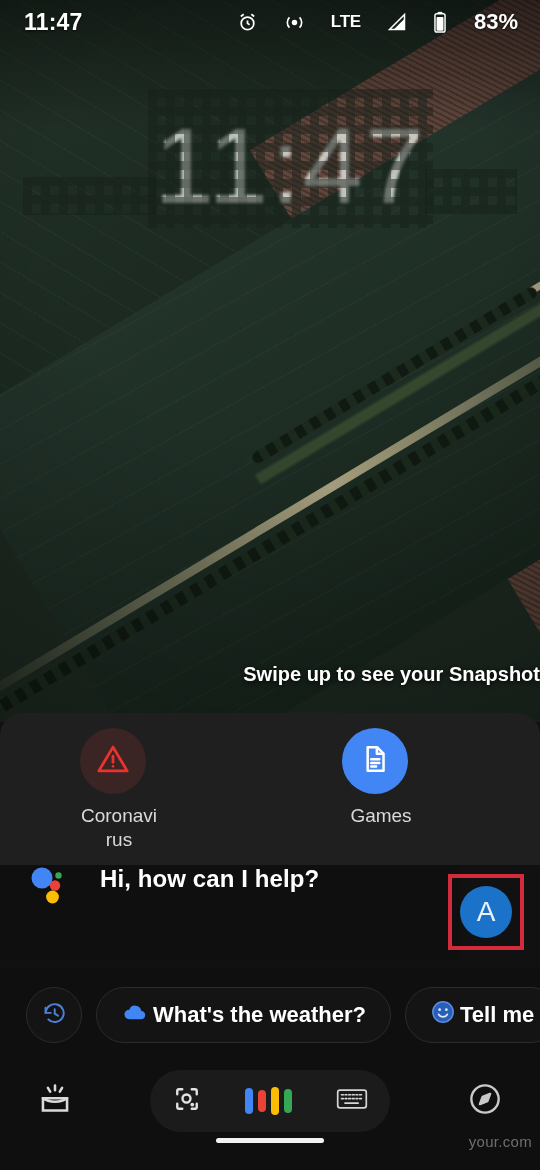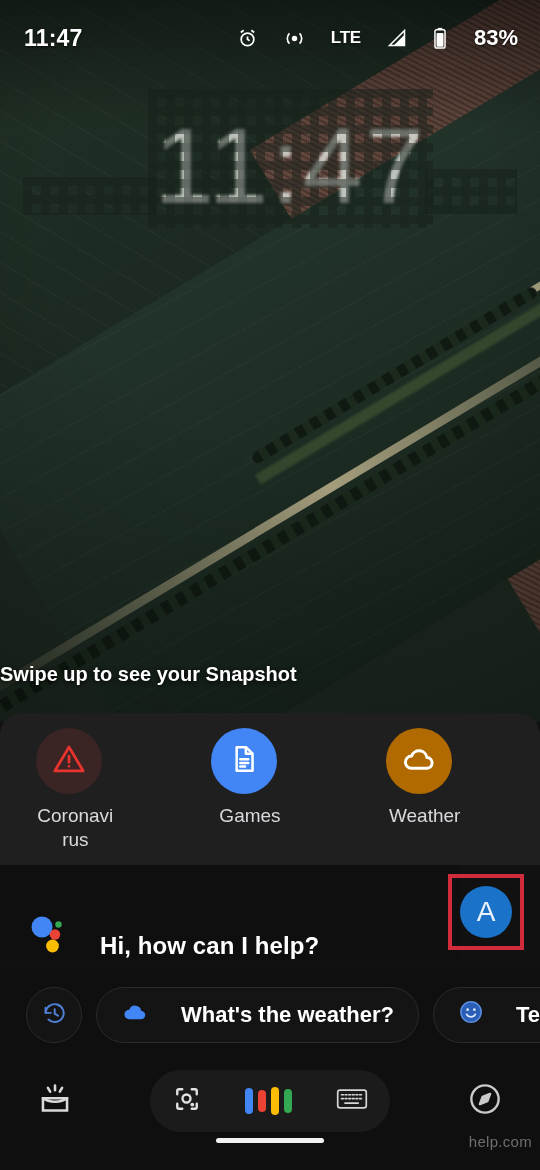--- a/index.html
+++ b/index.html
@@ -79,21 +79,21 @@
   .verge-a { left: 255px; top: 475px; width: 660px; height: 11px; transform: rotate(-31deg); }
   #wall-vignette {
     position: absolute; inset: 0;
     background:
       radial-gradient(120% 85% at 50% 30%, rgba(0,0,0,0) 35%, rgba(0,0,0,0.35) 100%),
       linear-gradient(180deg, rgba(0,0,0,0.45) 0px, rgba(0,0,0,0.0) 130px);
   }
 
   
   #statusbar {
-    position: absolute; left: 0; top: 16px; width: 540px; height: 44px;
+    position: absolute; left: 0; top: 0; width: 540px; height: 44px;
     display: flex; align-items: center; justify-content: space-between;
     padding: 0 22px 0 24px;
     color: #ffffff; z-index: 40;
   }
   #status-time { font-size: 23px; font-weight: bold; letter-spacing: .2px; text-shadow: 0 1px 3px rgba(0,0,0,.75); }
   #status-icons { display: flex; align-items: center; gap: 26px; }
   #status-icons svg { display: block; }
   #battery-pct { font-size: 22px; font-weight: bold; margin-left: 1px; text-shadow: 0 1px 3px rgba(0,0,0,.75); }
   .lte-text { font-size: 17px; font-weight: bold; letter-spacing: -0.2px; text-shadow: 0 1px 3px rgba(0,0,0,.75); }
 
@@ -115,21 +115,21 @@
     mix-blend-mode: normal;
     opacity: .55;
     pointer-events: none;
   }
   #lock-date { font-size: 22px; letter-spacing: 1px; filter: blur(2.6px); }
   #lock-clock { font-size: 108px; font-weight: 300; line-height: 1.05; letter-spacing: 2px; filter: blur(1.6px); margin-top: 14px; }
   #lock-sub { font-size: 20px; letter-spacing: .6px; filter: blur(3px); margin-top: 10px; }
 
   #swipe-hint {
     position: absolute; left: 0; top: 663px; width: 540px;
-    text-align: left; color: #fff; font-size: 20px; font-weight: bold;
+    text-align: right; color: #fff; font-size: 20px; font-weight: bold;
     text-shadow: 0 1px 5px rgba(0,0,0,.85); z-index: 25;
   }
 
   
   #shortcut-sheet {
     position: absolute; left: 0; top: 713px; width: 540px; height: 152px;
     background: #1f1f1f;
     border-radius: 22px 22px 0 0;
     z-index: 30;
     display: flex; align-items: flex-start; justify-content: space-around;
@@ -142,21 +142,21 @@
   }
   .sc-label {
     margin-top: 10px; font-size: 19px; color: #d8dadd; text-align: center;
     line-height: 1.25; width: 78px; word-break: break-word;
   }
 
   
   #assistant-bar {
     position: absolute; left: 0; top: 865px; width: 460px; height: 95px;
     background: #0f0f0f; z-index: 30;
-    display: flex; align-items: flex-end;
+    display: flex; align-items: flex-start;
   }
   #assistant-logo { margin-left: 28px; width: 46px; height: 46px; position: relative; }
   #greeting-text { margin-left: 26px; color: #fff; font-size: 24px; font-weight: bold; letter-spacing: .1px; }
   #avatar-highlight {
     position: absolute; right: 16px; top: 874px;
     width: 76px; height: 76px;
     border: 4px solid #d12b3c;
     z-index: 33;
   }
   #avatar {
@@ -177,21 +177,21 @@
   .chip-round {
     flex: none;
     width: 56px; height: 56px; border-radius: 50%;
     border: 1px solid #2b2b2b; background: #141414;
     display: flex; align-items: center; justify-content: center;
   }
   .chip {
     flex: none;
     height: 56px; border-radius: 30px;
     border: 1px solid #2b2b2b; background: #141414;
-    display: flex; align-items: center; gap: 32px;
+    display: flex; align-items: center; gap: 4px;
     padding: 0 24px;
     color: #fff; font-size: 22px; font-weight: bold; white-space: nowrap;
   }
 
   
   #bottombar {
     position: absolute; left: 0; top: 1062px; width: 540px; height: 108px;
     background: #0f0f0f; z-index: 30;
   }
   #btn-snapshot { position: absolute; left: 30px; top: 14px; width: 50px; height: 50px;
@@ -302,30 +302,20 @@
           <svg width="32" height="32" viewBox="0 0 24 24" fill="none" stroke="#fff" stroke-width="1.9" stroke-linejoin="round">
             <path d="M6.5 3.2h7.2L18.4 8v12.8H6.5Z"></path>
             <path d="M13.4 3.4V8h4.8"></path>
             <path d="M9.2 12.2h6M9.2 15h6M9.2 17.6h3.6" stroke-linecap="round"></path>
           </svg>
         </span>
       </div>
       <div class="sc-label">Games</div>
     </div>
 
-    <div class="shortcut">
-      <div class="sc-circle" style="background:#b06a00">
-        <span>
-          <svg width="36" height="36" viewBox="0 0 24 24" fill="none" stroke="#fff" stroke-width="2" stroke-linejoin="round">
-            <path d="M7 18.2h10a3.6 3.6 0 0 0 .3-7.2 5.3 5.3 0 0 0-10.2-1 3.9 3.9 0 0 0-.1 8.2Z"></path>
-          </svg>
-        </span>
-      </div>
-      <div class="sc-label">Weather</div>
-    </div>
 
   </div>
 
   <div id="assistant-bar">
     <div id="assistant-logo">
       <svg width="46" height="46" viewBox="0 0 46 46">
         <circle cx="14" cy="13" r="10.5" fill="#4285f4"></circle>
         <circle cx="30.5" cy="10.5" r="3.2" fill="#34a853"></circle>
         <circle cx="27" cy="20.5" r="5.2" fill="#ea4335"></circle>
         <circle cx="24.5" cy="32" r="6.4" fill="#fbbc04"></circle>
@@ -408,15 +398,15 @@
       <span>
         <svg width="36" height="36" viewBox="0 0 24 24" fill="none" stroke="#c9c9c9" stroke-width="1.6">
           <circle cx="12" cy="12" r="9.1"></circle>
           <path d="M15.4 8.6 10.4 10.6 8.6 15.4 13.6 13.4Z" fill="#c9c9c9" stroke-linejoin="round"></path>
         </svg>
       </span>
     </div>
   </div>
 
   <div id="home-indicator"></div>
-  <div id="watermark">help.com</div>
+  <div id="watermark">your.com</div>
 
 </div>
 
 </body></html>

